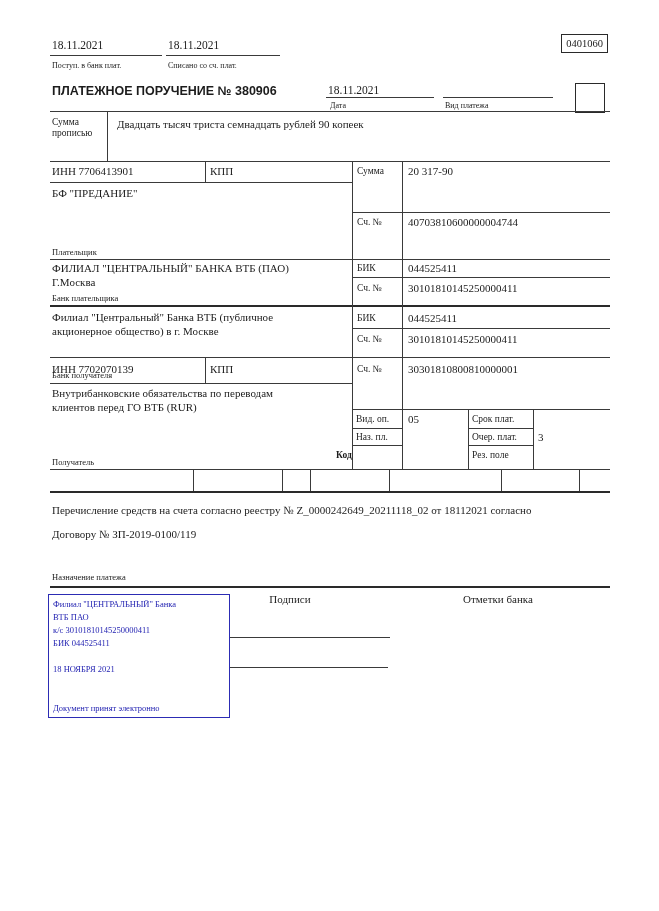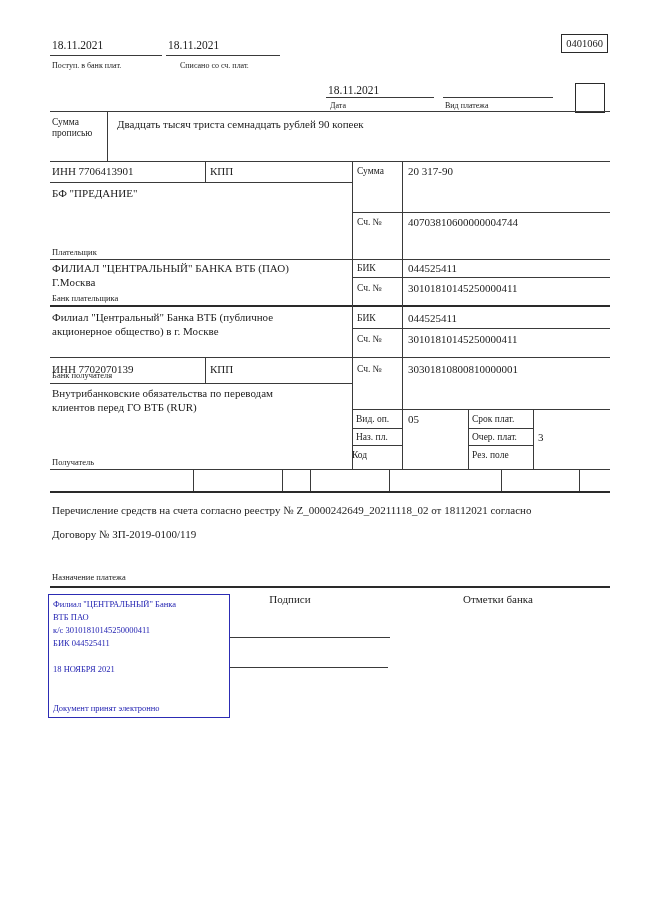--- a/index.html
+++ b/index.html
@@ -26,24 +26,25 @@
 <body>
 
 <div id="page">
 
   <div class="abs t115" style="left:52px;top:39px;">18.11.2021</div>
   <div class="hl" style="left:50px;top:55px;width:112px;"></div>
   <div class="abs lbl8" style="left:52px;top:61px;">Поступ. в банк плат.</div>
 
   <div class="abs t115" style="left:168px;top:39px;">18.11.2021</div>
   <div class="hl" style="left:166px;top:55px;width:114px;"></div>
-  <div class="abs lbl8" style="left:180px;top:61px;">Списано со сч. плат.</div>
+  <div class="abs lbl8" style="left:168px;top:61px;">Списано со сч. плат.</div>
 
   <div class="box center" style="left:561px;top:34px;width:47px;height:19px;font-size:10.5px;line-height:17px;">0401060</div>
 
+  <div class="abs title" style="left:52px;top:84px;">ПЛАТЕЖНОЕ ПОРУЧЕНИЕ № 380906</div>
   <div class="abs t115" style="left:328px;top:84px;">18.11.2021</div>
   <div class="hl" style="left:326px;top:97px;width:108px;"></div>
   <div class="abs lbl8" style="left:330px;top:101px;">Дата</div>
   <div class="hl" style="left:443px;top:97px;width:110px;"></div>
   <div class="abs lbl8" style="left:445px;top:101px;">Вид платежа</div>
   <div class="box" style="left:575px;top:83px;width:30px;height:30px;"></div>
 
   <div class="hl" style="left:50px;top:111px;width:560px;"></div>
   <div class="hl" style="left:50px;top:161px;width:560px;"></div>
   <div class="hl" style="left:50px;top:182px;width:302px;"></div>
@@ -112,21 +113,21 @@
   <div class="abs t11" style="left:408px;top:362px;">30301810800810000001</div>
   <div class="abs t11 pre" style="left:52px;top:386px;width:296px;">Внутрибанковские обязательства по переводам
 клиентов перед ГО ВТБ (RUR)</div>
 
   <div class="abs t95" style="left:356px;top:414px;">Вид. оп.</div>
   <div class="abs t11" style="left:408px;top:412px;">05</div>
   <div class="abs t95" style="left:472px;top:414px;">Срок плат.</div>
   <div class="abs t95" style="left:356px;top:432px;">Наз. пл.</div>
   <div class="abs t95" style="left:472px;top:432px;">Очер. плат.</div>
   <div class="abs t11" style="left:538px;top:430px;">3</div>
-  <div class="abs t95" style="left:352px;top:450px;">Код</div>
+  <div class="abs t95" style="left:336px;top:450px;font-weight:bold;">Код</div>
   <div class="abs t95" style="left:472px;top:450px;">Рез. поле</div>
   <div class="abs lbl" style="left:52px;top:458px;">Получатель</div>
 
   <div class="abs t11 pre" style="left:52px;top:498px;width:558px;line-height:24px;">Перечисление средств на счета согласно реестру № Z_0000242649_20211118_02 от 18112021 согласно
 Договору № ЗП-2019-0100/119</div>
   <div class="abs lbl" style="left:52px;top:573px;">Назначение платежа</div>
   <div class="hl thick" style="left:50px;top:586px;width:560px;"></div>
 
   <div class="stamp" style="left:48px;top:594px;width:182px;height:124px;">Филиал "ЦЕНТРАЛЬНЫЙ" Банка
 ВТБ ПАО

